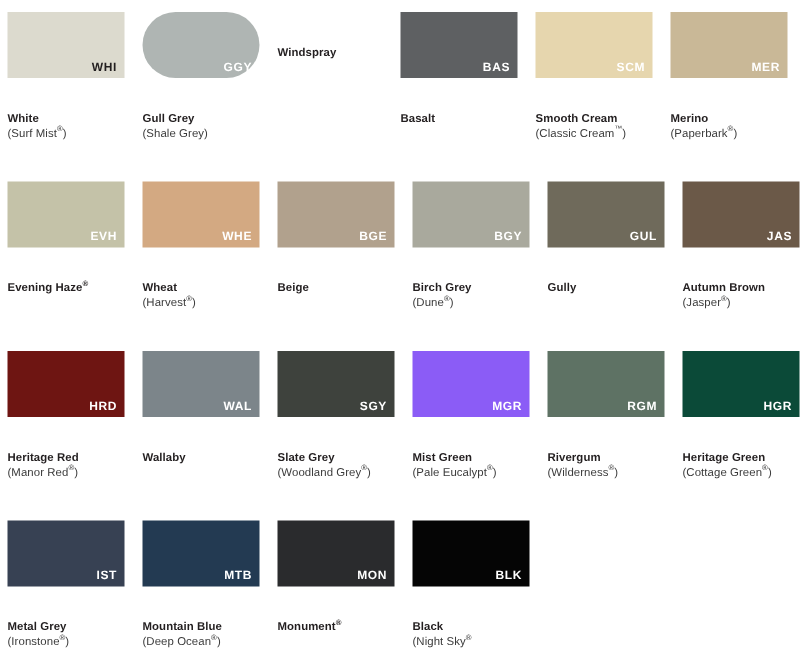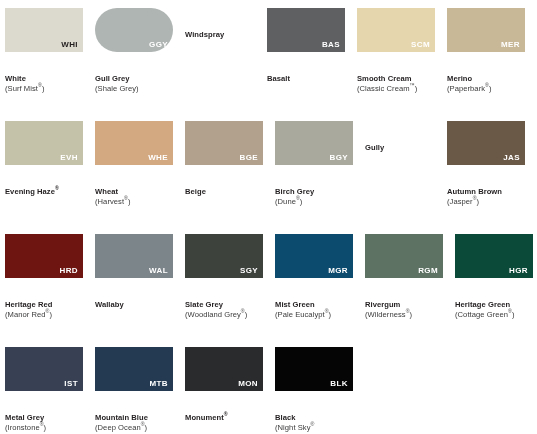--- a/index.html
+++ b/index.html
@@ -165,20 +165,23 @@
       <div class="swatch-cell">
         <div class="swatch-chip" style="background: rgb(169, 169, 157);">
           <span class="swatch-code" style="color: rgb(255, 255, 255);">BGY</span>
         </div>
         <div class="swatch-text">
           <div class="swatch-name">Birch Grey</div>
           <div class="swatch-alt">(Dune<span class="reg">®</span>)</div>
         </div>
       </div>
       <div class="swatch-cell">
+        <div class="swatch-chip" style="background: rgb(111, 106, 91);">
+          <span class="swatch-code" style="color: rgb(255, 255, 255);">GUL</span>
+        </div>
         <div class="swatch-text">
           <div class="swatch-name">Gully</div>
           <div class="swatch-alt"></div>
         </div>
       </div>
       <div class="swatch-cell">
         <div class="swatch-chip" style="background: rgb(107, 89, 72); padding-left: 47px;">
           <span class="swatch-code" style="color: rgb(255, 255, 255);">JAS</span>
         </div>
         <div class="swatch-text">
@@ -209,21 +212,21 @@
       <div class="swatch-cell">
         <div class="swatch-chip" style="background: rgb(62, 66, 61);">
           <span class="swatch-code" style="color: rgb(255, 255, 255);">SGY</span>
         </div>
         <div class="swatch-text">
           <div class="swatch-name">Slate Grey</div>
           <div class="swatch-alt">(Woodland Grey<span class="reg">®</span>)</div>
         </div>
       </div>
       <div class="swatch-cell">
-        <div class="swatch-chip" style="background: #0c4a6e; text-align: right;">
+        <div class="swatch-chip" style="background: #8b5cf6; text-align: right;">
           <span class="swatch-code" style="color: rgb(255, 255, 255);">MGR</span>
         </div>
         <div class="swatch-text">
           <div class="swatch-name">Mist Green</div>
           <div class="swatch-alt">(Pale Eucalypt<span class="reg">®</span>)</div>
         </div>
       </div>
       <div class="swatch-cell">
         <div class="swatch-chip" style="background: rgb(94, 114, 100);">
           <span class="swatch-code" style="color: rgb(255, 255, 255);">RGM</span>

